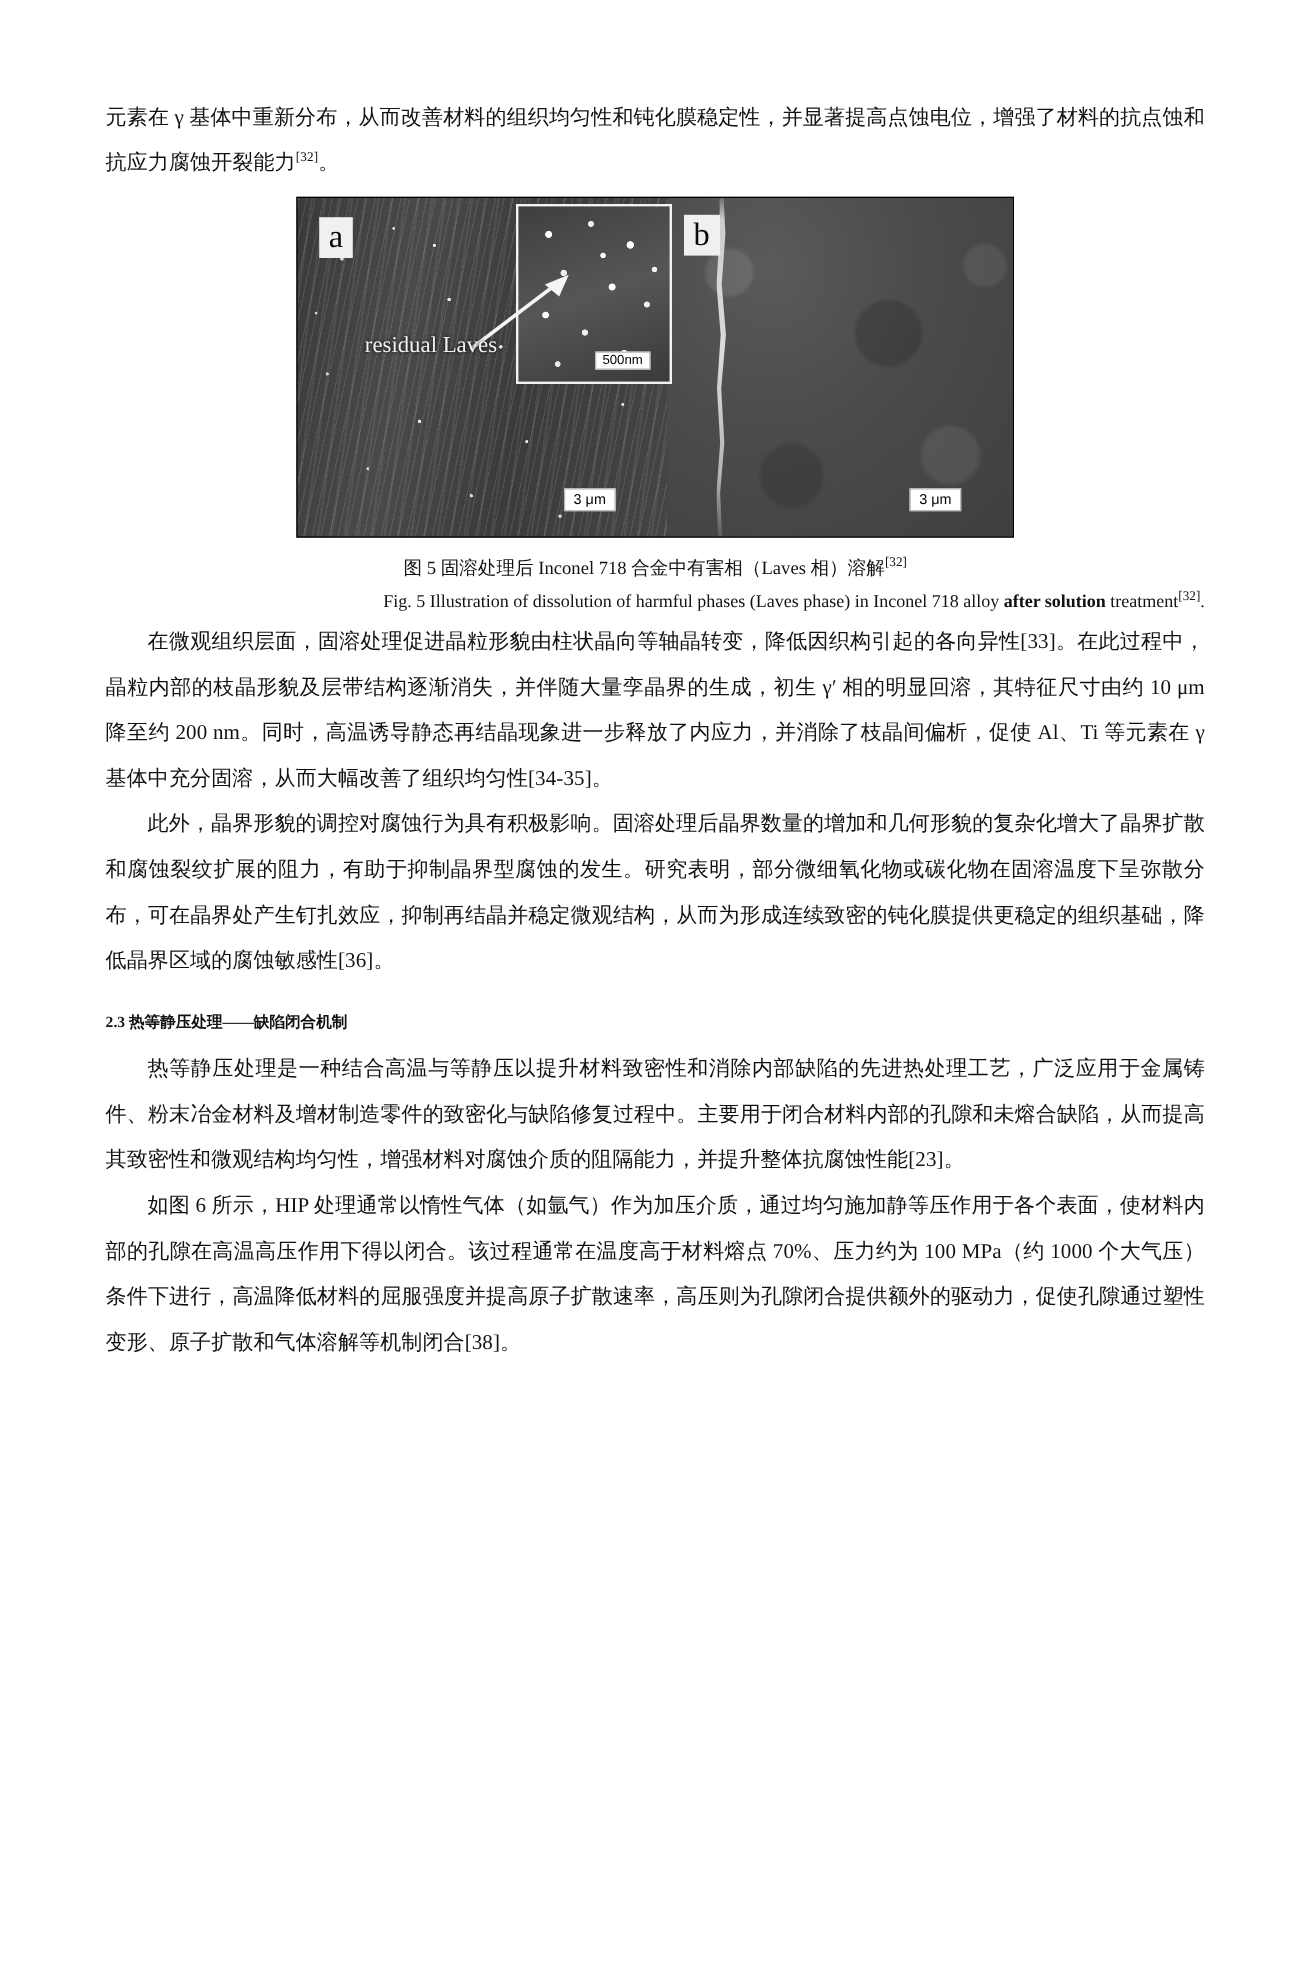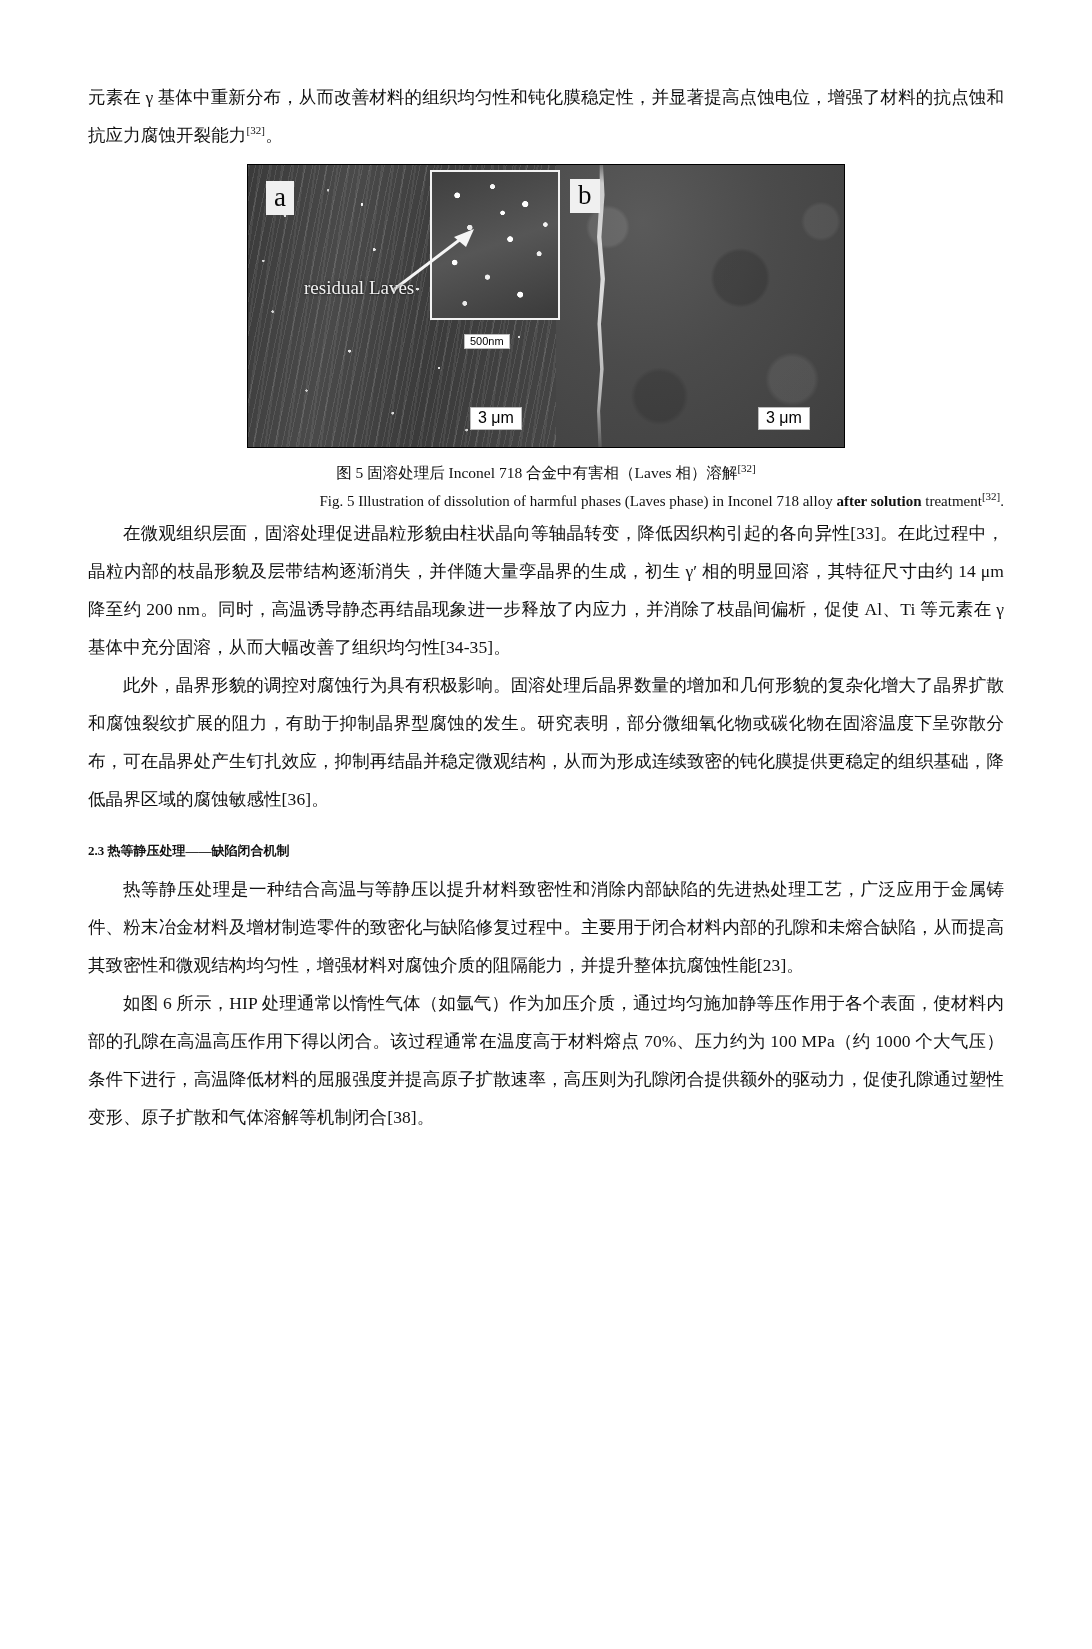--- a/index.html
+++ b/index.html
@@ -143,28 +143,28 @@
     font-size: 27px;
     line-height: 30px;
     padding: 1px 8px 3px 8px;
   }
   .label-a { left: 18px; top: 16px; }
   .label-b { left: 322px; top: 14px; }
   .scalebar {
     position: absolute;
     background: #ffffff;
     color: #000000;
-    font-size: 16px;
+    font-size: 12px;
     font-family: "Liberation Sans", sans-serif;
     padding: 1px 7px 2px 7px;
     border: 1px solid #bbb;
   }
   .scale-a { left: 222px; top: 242px; }
   .scale-b { left: 510px; top: 242px; }
-  .scale-inset { left: 216px; top: 128px; font-size: 11px; padding: 0 5px 1px 5px; margin-top: 41px; }
+  .scale-inset { left: 248px; top: 128px; font-size: 11px; padding: 0 5px 1px 5px; }
   .residual-label {
     position: absolute;
     left: 56px;
     top: 112px;
     color: #f2f2f2;
     font-size: 19px;
     font-family: "Liberation Serif", serif;
     text-shadow: 0 0 3px #000;
   }
   .arrow-svg {
@@ -227,21 +227,21 @@
       <div class="scalebar scale-inset">500nm</div>
       <div class="scalebar scale-a">3 μm</div>
       <div class="scalebar scale-b">3 μm</div>
     </div>
 
     <div class="caption-cn"><span>图 5  固溶处理后 Inconel 718 合金中有害相（Laves 相）溶解</span><sup>[32]</sup></div>
 
     <div class="caption-en"><span>Fig. 5 Illustration of dissolution of harmful phases (Laves phase) in Inconel 718 alloy </span><span class="bold">after solution</span><span> treatment</span><sup>[32]</sup><span>.</span></div>
   </div>
 
-  <p class="body-text indent">在微观组织层面，固溶处理促进晶粒形貌由柱状晶向等轴晶转变，降低因织构引起的各向异性[33]。在此过程中，晶粒内部的枝晶形貌及层带结构逐渐消失，并伴随大量孪晶界的生成，初生 γ′ 相的明显回溶，其特征尺寸由约 14 μm 降至约 200 nm。同时，高温诱导静态再结晶现象进一步释放了内应力，并消除了枝晶间偏析，促使 Al、Ti 等元素在 γ 基体中充分固溶，从而大幅改善了组织均匀性[34-35]。</p>
+  <p class="body-text indent">在微观组织层面，固溶处理促进晶粒形貌由柱状晶向等轴晶转变，降低因织构引起的各向异性[33]。在此过程中，晶粒内部的枝晶形貌及层带结构逐渐消失，并伴随大量孪晶界的生成，初生 γ′ 相的明显回溶，其特征尺寸由约 10 μm 降至约 200 nm。同时，高温诱导静态再结晶现象进一步释放了内应力，并消除了枝晶间偏析，促使 Al、Ti 等元素在 γ 基体中充分固溶，从而大幅改善了组织均匀性[34-35]。</p>
 
   <p class="body-text indent">此外，晶界形貌的调控对腐蚀行为具有积极影响。固溶处理后晶界数量的增加和几何形貌的复杂化增大了晶界扩散和腐蚀裂纹扩展的阻力，有助于抑制晶界型腐蚀的发生。研究表明，部分微细氧化物或碳化物在固溶温度下呈弥散分布，可在晶界处产生钉扎效应，抑制再结晶并稳定微观结构，从而为形成连续致密的钝化膜提供更稳定的组织基础，降低晶界区域的腐蚀敏感性[36]。</p>
 
   <h2 class="section-heading">2.3 热等静压处理——缺陷闭合机制</h2>
 
   <p class="body-text indent">热等静压处理是一种结合高温与等静压以提升材料致密性和消除内部缺陷的先进热处理工艺，广泛应用于金属铸件、粉末冶金材料及增材制造零件的致密化与缺陷修复过程中。主要用于闭合材料内部的孔隙和未熔合缺陷，从而提高其致密性和微观结构均匀性，增强材料对腐蚀介质的阻隔能力，并提升整体抗腐蚀性能[23]。</p>
 
   <p class="body-text indent">如图 6 所示，HIP 处理通常以惰性气体（如氩气）作为加压介质，通过均匀施加静等压作用于各个表面，使材料内部的孔隙在高温高压作用下得以闭合。该过程通常在温度高于材料熔点 70%、压力约为 100 MPa（约 1000 个大气压）条件下进行，高温降低材料的屈服强度并提高原子扩散速率，高压则为孔隙闭合提供额外的驱动力，促使孔隙通过塑性变形、原子扩散和气体溶解等机制闭合[38]。</p>
 
 </div>

